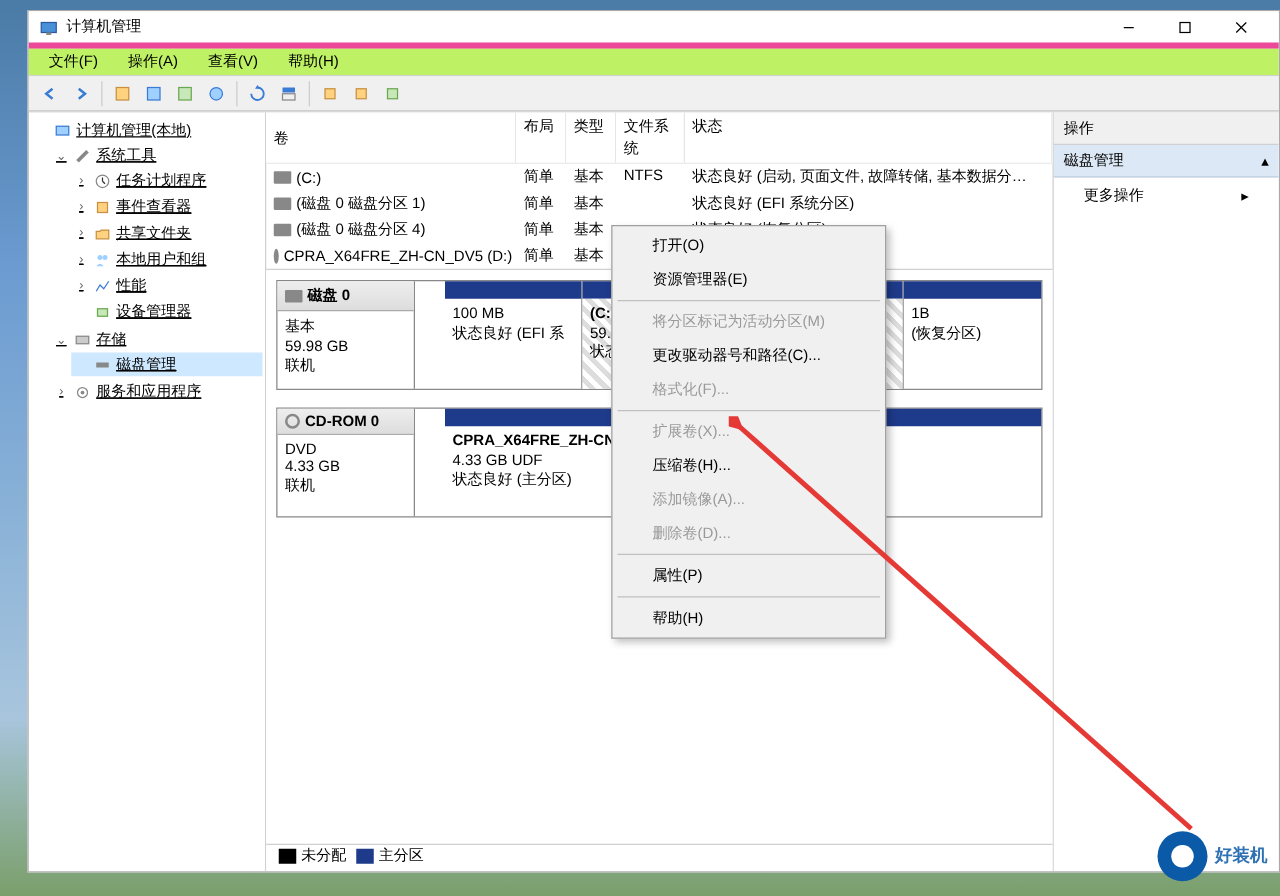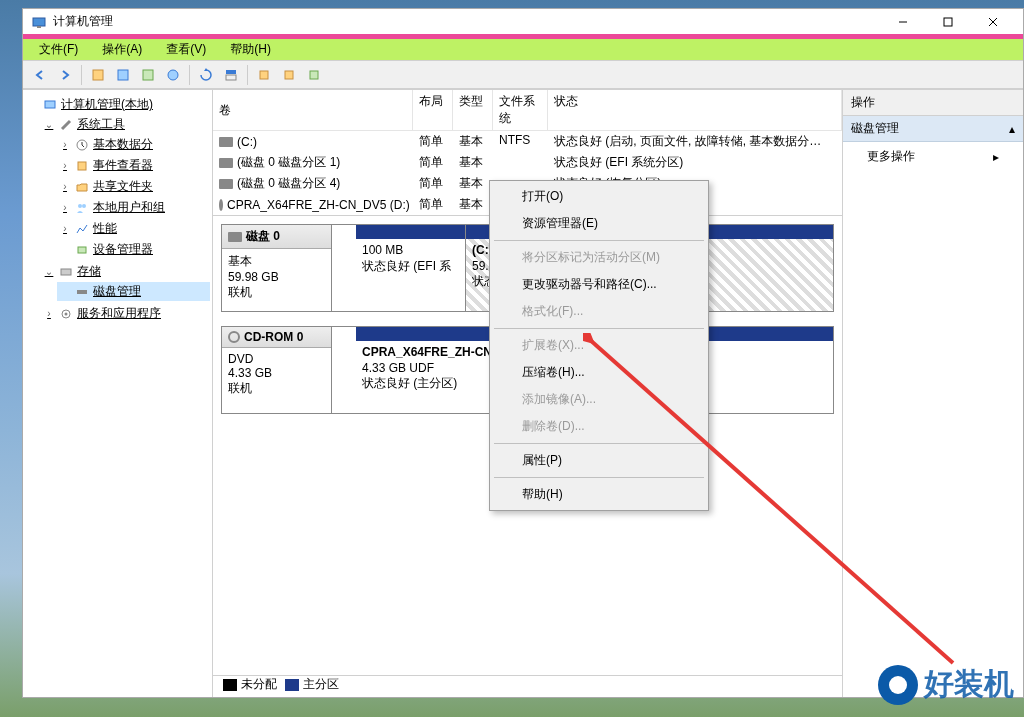--- a/index.html
+++ b/index.html
@@ -58,21 +58,21 @@
 .rightpane .rsection { background: #dce8f5; padding: 4px 8px; border-bottom: 1px solid #c0d0e0; display: flex; justify-content: space-between; align-items: center; }
 .rightpane .ritem { padding: 6px 24px; display: flex; justify-content: space-between; align-items: center; }
 .ctxmenu { position: absolute; left: 477px; top: 180px; width: 220px; background: #f0f0f0; border: 1px solid #a0a0a0; box-shadow: 3px 3px 6px rgba(0,0,0,0.25); padding: 2px; z-index: 100; margin-left: 12px; }
 .ctxmenu .mi { padding: 5px 20px 5px 30px; }
 .ctxmenu .mi.disabled { color: #9a9a9a; }
 .ctxmenu .msep { height: 1px; background: #c0c0c0; margin: 3px 2px; }
 .arrow { position: absolute; left: 583px; top: 333px; width: 380px; height: 340px; pointer-events: none; z-index: 200; }
 .watermark { position: absolute; right: 10px; bottom: 12px; display: flex; align-items: center; gap: 6px; z-index: 300; }
 .watermark .eye { width: 40px; height: 40px; border-radius: 50%; background: #0b5aa8; display: flex; align-items: center; justify-content: center; }
 .watermark .eye .inner { width: 18px; height: 18px; border-radius: 50%; background: #fff; }
-.watermark .txt { font-size: 30px; font-weight: bold; color: #0b5aa8; opacity: 0.85; }
+.watermark .txt { font-size: 14px; font-weight: bold; color: #0b5aa8; opacity: 0.85; }
 </style>
 </head>
 <body>
 
 <div class="window">
   <div class="titlebar">
     <span class="icon-app">
       <svg width="16" height="16">
           <rect x="2" y="4" width="12" height="8" fill="#4a90d9" stroke="#2c5aa0"></rect>
           <rect x="6" y="12" width="4" height="2" fill="#888"></rect>
@@ -196,21 +196,21 @@
               <ul>
                 <li>
                     <div class="row">
                       <span class="exp">›</span>
                       <span class="ticon">
                         <svg width="14" height="14">
                           <circle cx="7" cy="7" r="5" fill="#fff" stroke="#888"></circle>
                           <path d="M7 7 L7 4 M7 7 L9 9" stroke="#333"></path>
                         </svg>
                       </span>
-                      <span>基本数据分</span>
+                      <span>任务计划程序</span>
                     </div>
                   </li>
                 <li>
                     <div class="row">
                       <span class="exp">›</span>
                       <span class="ticon">
                         <svg width="14" height="14">
                           <rect x="3" y="3" width="8" height="8" fill="#ffd27f" stroke="#c89040"></rect>
                         </svg>
                       </span>
@@ -375,20 +375,27 @@
               <div class="pbar"></div>
               <div class="ptxt">
                   <div>100 MB</div>
                   <div>状态良好 (EFI 系</div>
                 </div>
             </div>
             <div class="part sel" style="flex:1">
               <div class="pbar"></div>
               <div class="ptxt"><b>(C:)</b><div>59.30 G</div><div>状态良好 (启动, 页面文件, 故障转储, 基本</div></div>
             </div>
+            <div class="part" style="flex:0 0 110px">
+              <div class="pbar"></div>
+              <div class="ptxt">
+                  <div>1B</div>
+                  <div>(恢复分区)</div>
+                </div>
+            </div>
           </div>
         </div>
 
         <div class="diskrow">
           <div class="diskinfo">
             <div class="dname">
                 <span class="cdicon"></span>
                 <span>CD-ROM 0</span>
               </div>
             <div>DVD</div>

